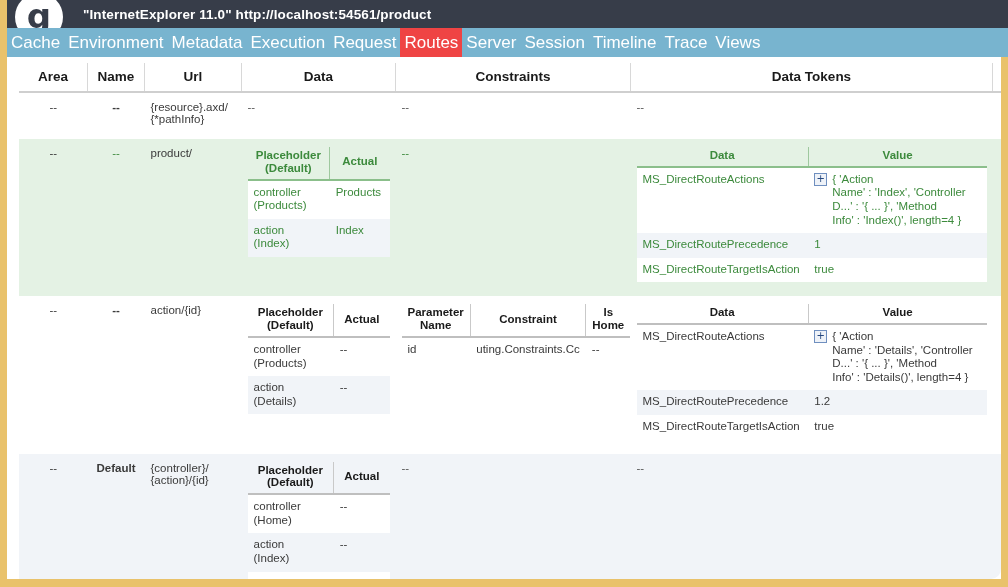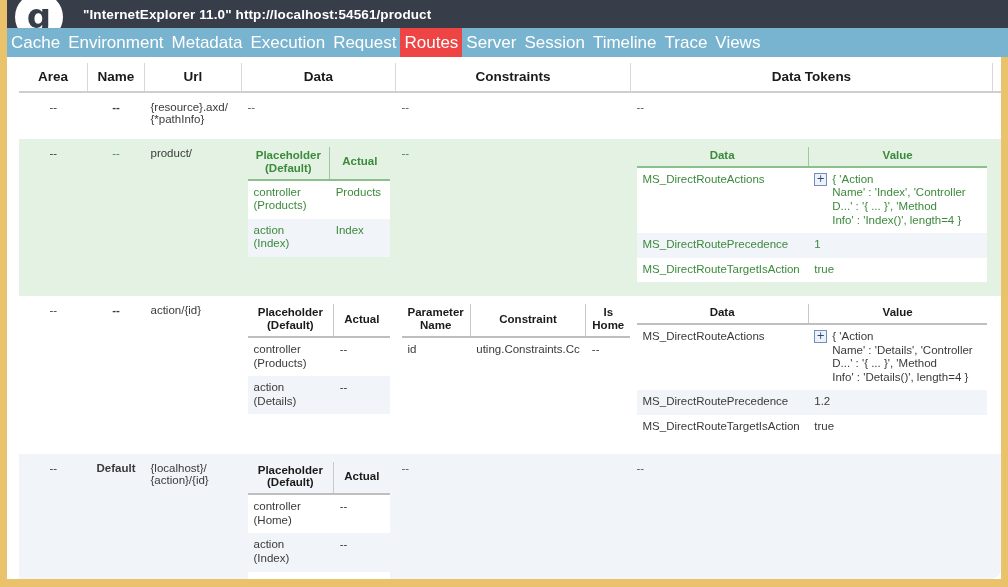--- a/index.html
+++ b/index.html
@@ -378,21 +378,21 @@
                     </tr>
                   </tbody>
                 </table>
               </td>
               <td class="c-duration"> </td>
             </tr>
             <tr class="row-blue">
               <td class="c-area">--</td>
               <td class="c-name">Default</td>
               <td class="c-url">
-                <div>{localhost}/</div>
+                <div>{controller}/</div>
                 <div>{action}/{id}</div>
               </td>
               <td class="c-data">
                 <table class="sub">
                   <thead>
                     <tr>
                       <th class="sub-ph">
                         <div>Placeholder</div>
                         <div>(Default)</div>
                       </th>

